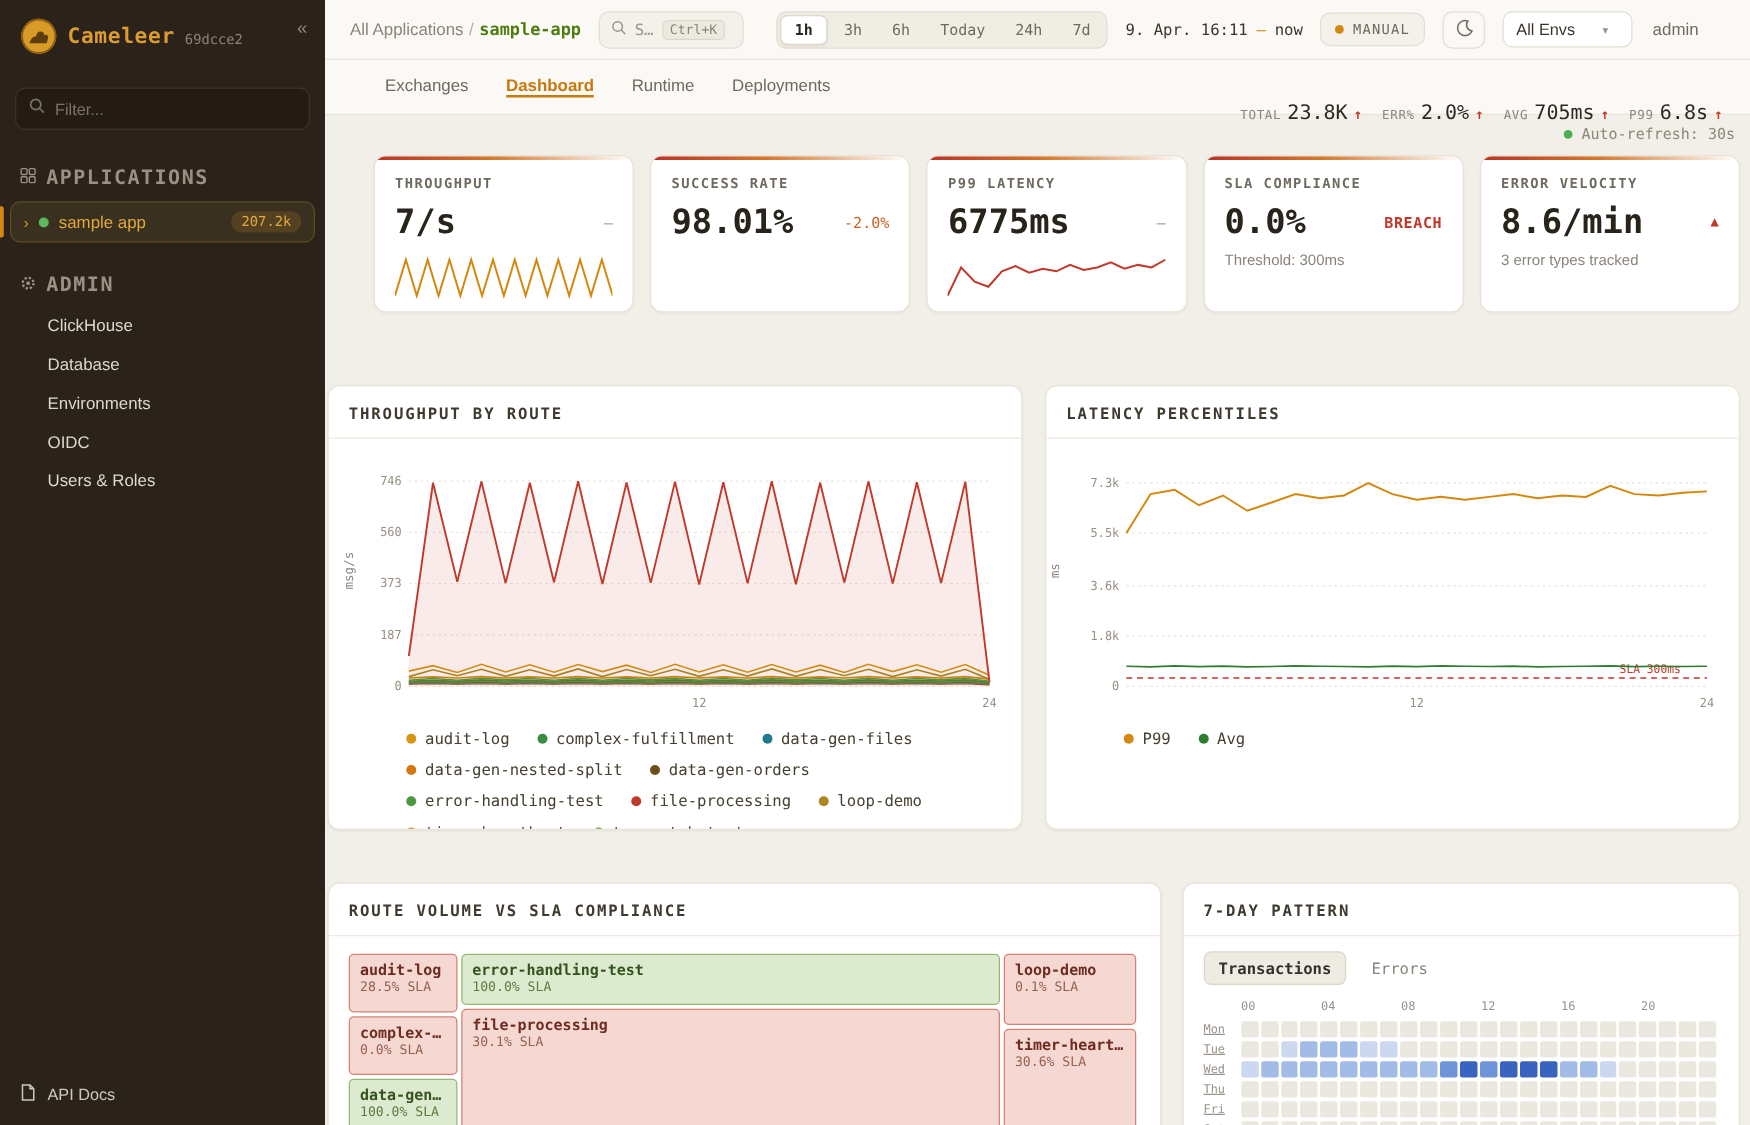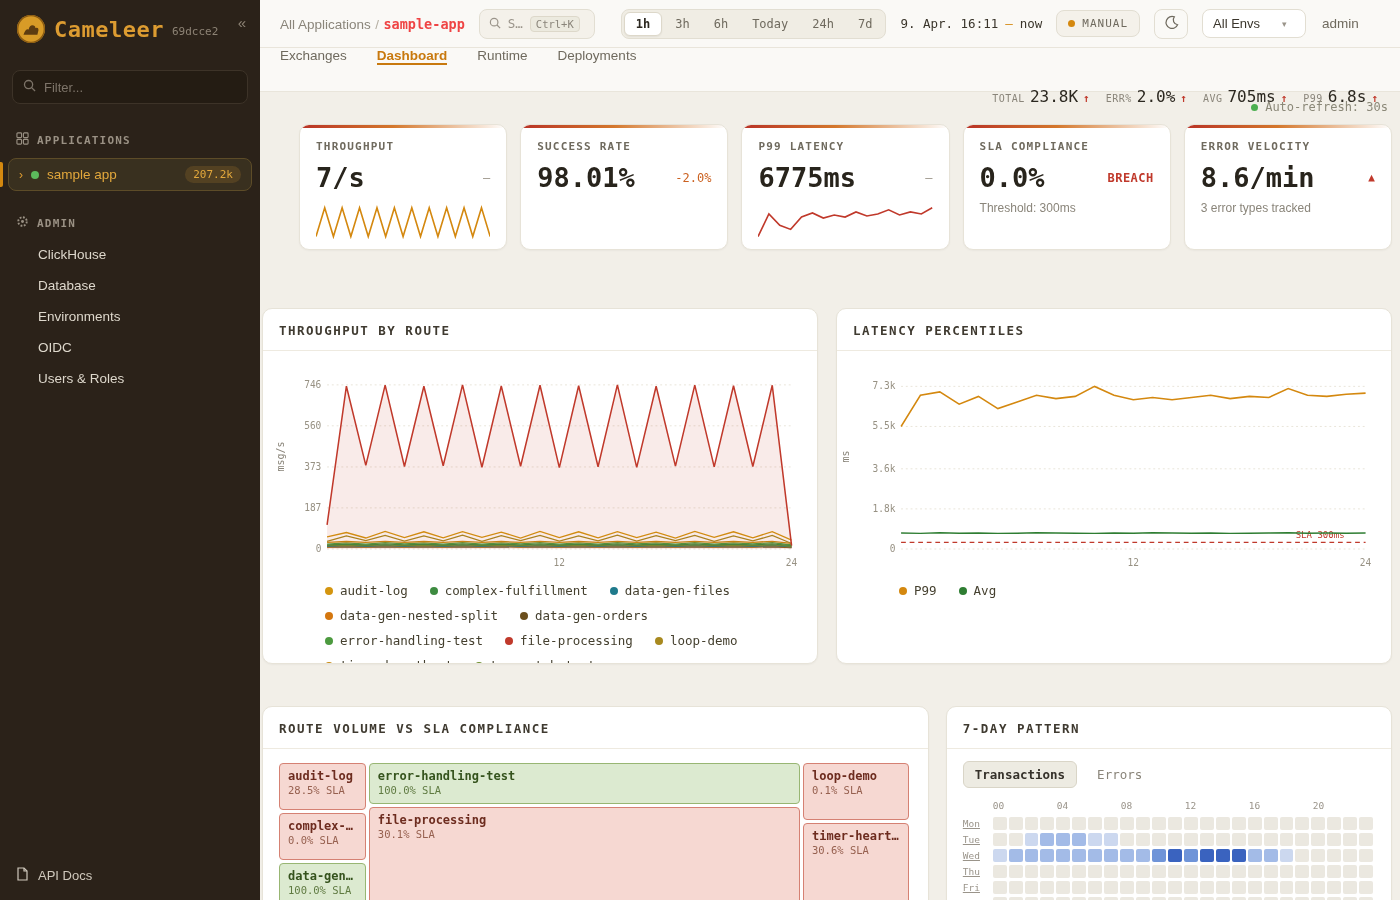--- a/index.html
+++ b/index.html
@@ -4,60 +4,60 @@
 <style>
   * { box-sizing: border-box; margin: 0; padding: 0; }
   html,body { width:1400px; height:900px; overflow:hidden; }
   body { font-family:"Liberation Sans", sans-serif; background:#f2efe8; color:#2c2820; display:flex; }
   .mono { font-family:"DejaVu Sans Mono", monospace; }
 
   
   .sidebar { width:260px; min-width:260px; height:100%; background:#2b2219; color:#d9d2c6; position:relative; display:flex; flex-direction:column; }
   .sb-top { display:flex; align-items:center; gap:8px; padding:14px 14px 10px 16px; }
   .logo-badge { width:30px; height:30px; flex:0 0 30px; }
-  .logo-name { font-family:"DejaVu Sans Mono", monospace; font-weight:bold; font-size:22px; color:#dd9c31; letter-spacing:.5px; }
+  .logo-name { font-family:"DejaVu Sans Mono", monospace; font-weight:bold; font-size:17px; color:#dd9c31; letter-spacing:.5px; }
   .logo-ver { font-family:"DejaVu Sans Mono", monospace; font-size:11px; color:#8d8375; margin-top:4px; }
   .collapse { margin-left:auto; color:#8d8375; font-size:15px; cursor:pointer; align-self:flex-start; }
   .sb-filter { margin:16px 12px 4px 12px; background:#241c13; border:1px solid #3d3328; border-radius:8px; height:34px; display:flex; align-items:center; gap:8px; padding:0 10px; }
   .sb-filter input { background:transparent; border:none; outline:none; color:#cfc8bb; font-size:13px; width:100%; font-family:"Liberation Sans",sans-serif; }
   .sb-filter input::placeholder { color:#7d7469; }
-  .sb-section { display:flex; align-items:center; gap:8px; padding:0 16px; margin-top:24px; font-family:"DejaVu Sans Mono",monospace; font-size:11px; letter-spacing:1.2px; color:#9a9184; font-weight:bold; }
+  .sb-section { display:flex; align-items:center; gap:8px; padding:0 16px; margin-top:24px; font-family:"DejaVu Sans Mono",monospace; font-size:16px; letter-spacing:1.2px; color:#9a9184; font-weight:bold; }
   .app-item-wrap { position:relative; margin:10px 8px 0 8px; }
   .app-item-wrap::before { content:""; position:absolute; left:-8px; top:4px; bottom:4px; width:3px; background:#d4880f; border-radius:0 2px 2px 0; }
   .app-item { display:flex; align-items:center; gap:8px; background:#39301f; border:1px solid #5d4c28; border-radius:8px; padding:7px 10px; cursor:pointer; }
   .app-item .chev { color:#dd9c31; font-size:12px; }
   .dot-green { width:8px; height:8px; border-radius:50%; background:#5cb85c; }
   .app-label { color:#e3a83c; font-size:13.5px; }
   .app-badge { margin-left:auto; font-family:"DejaVu Sans Mono",monospace; font-size:11px; color:#e3a83c; background:rgba(221,156,49,.16); padding:2px 8px; border-radius:10px; }
   .admin-nav { margin-top:8px; }
   .admin-item { padding:8px 16px 8px 38px; font-size:13.5px; color:#ded8cc; cursor:pointer; }
   .sb-footer { margin-top:auto; padding:16px; display:flex; align-items:center; gap:9px; color:#cfc8bc; font-size:13px; cursor:pointer; }
 
   
   .main { flex:1; display:flex; flex-direction:column; min-width:0; }
   .topbar { height:48px; background:#faf9f6; border-bottom:1px solid #e9e5db; display:flex; align-items:center; gap:14px; padding:0 10px 0 20px; white-space:nowrap; }
   .crumb-parent { color:#8a857a; font-size:13.5px; }
   .crumb-sep { color:#b5afa2; font-size:13.5px; }
-  .crumb-current { font-family:"DejaVu Sans Mono",monospace; font-weight:bold; font-size:13.5px; color:#ef4444; }
+  .crumb-current { font-family:"DejaVu Sans Mono",monospace; font-weight:bold; font-size:13.5px; color:#4d7c0f; }
   .searchbox { display:flex; align-items:center; gap:7px; background:#f4f1ea; border:1px solid #e2ded2; border-radius:8px; height:30px; padding:0 7px 0 9px; min-width:116px; cursor:text; }
   .search-ph { color:#9a948a; font-size:12.5px; font-family:"DejaVu Sans Mono",monospace; overflow:hidden; }
   .kbd { font-family:"DejaVu Sans Mono",monospace; font-size:10.5px; color:#8a857a; background:#eceadf; border:1px solid #ddd8ca; border-radius:4px; padding:1px 5px; }
   .range-group { display:flex; background:#f0ede4; border:1px solid #e2ded2; border-radius:8px; padding:2px; gap:2px; margin-left:12px; }
   .range-btn { font-family:"DejaVu Sans Mono",monospace; font-size:12px; color:#6f6a5e; border:none; background:transparent; padding:4px 11px; border-radius:6px; cursor:pointer; }
   .range-btn.active { background:#fff; border:1px solid #ddd8ca; box-shadow:0 1px 2px rgba(0,0,0,.06); color:#2c2820; font-weight:bold; }
   .time-display { font-family:"DejaVu Sans Mono",monospace; font-size:12.5px; color:#3a352b; display:flex; gap:7px; align-items:center; }
   .time-sep { color:#d4880f; }
   .manual-btn { display:flex; align-items:center; gap:7px; background:#f4f1ea; border:1px solid #e2ded2; border-radius:8px; padding:6px 11px; font-family:"DejaVu Sans Mono",monospace; font-size:11px; letter-spacing:1px; color:#6f6a5e; cursor:pointer; }
   .manual-dot { width:7px; height:7px; border-radius:50%; background:#d4880f; }
   .icon-btn { background:#faf9f6; border:1px solid #e2ded2; border-radius:8px; width:34px; height:30px; display:flex; align-items:center; justify-content:center; cursor:pointer; }
   .env-select { display:flex; align-items:center; gap:22px; background:#fff; border:1px solid #e2ded2; border-radius:8px; padding:6px 10px; font-size:13px; color:#3a352b; cursor:pointer; min-width:104px; }
   .env-caret { color:#9a948a; font-size:9px; }
   .user-name { color:#6f6a5e; font-size:13.5px; margin-left:2px; }
 
-  .tabbar { height:44px; background:#faf9f6; border-bottom:1px solid #e9e5db; display:flex; align-items:flex-start; gap:30px; padding:0 22px 0 20px; }
+  .tabbar { height:44px; background:#faf9f6; border-bottom:1px solid #e9e5db; display:flex; align-items:center; gap:30px; padding:0 22px 0 48px; }
   .tab { display:flex; align-items:center; font-size:13.5px; color:#6f6a5e; border-bottom:2px solid transparent; cursor:pointer; }
   .tab.active { color:#c8790e; border-bottom-color:#c8790e; font-weight:bold; }
   .tab-stats { margin-left:auto; display:flex; align-items:center; gap:16px; }
   .stat { display:flex; align-items:baseline; gap:5px; font-family:"DejaVu Sans Mono",monospace; }
   .stat-label { font-size:10px; color:#8a857a; letter-spacing:.5px; }
   .stat-value { font-size:16px; font-weight:normal; color:#2c2820;margin-top:39px; }
   .stat-arrow { font-size:11px; color:#c0392b; font-weight:bold; }
 
   .content { flex:1; padding:6px 8px 0 2px; overflow:hidden; }
   .refresh-row { display:flex; justify-content:flex-end; align-items:center; gap:7px; height:18px; padding-right:4px; }

